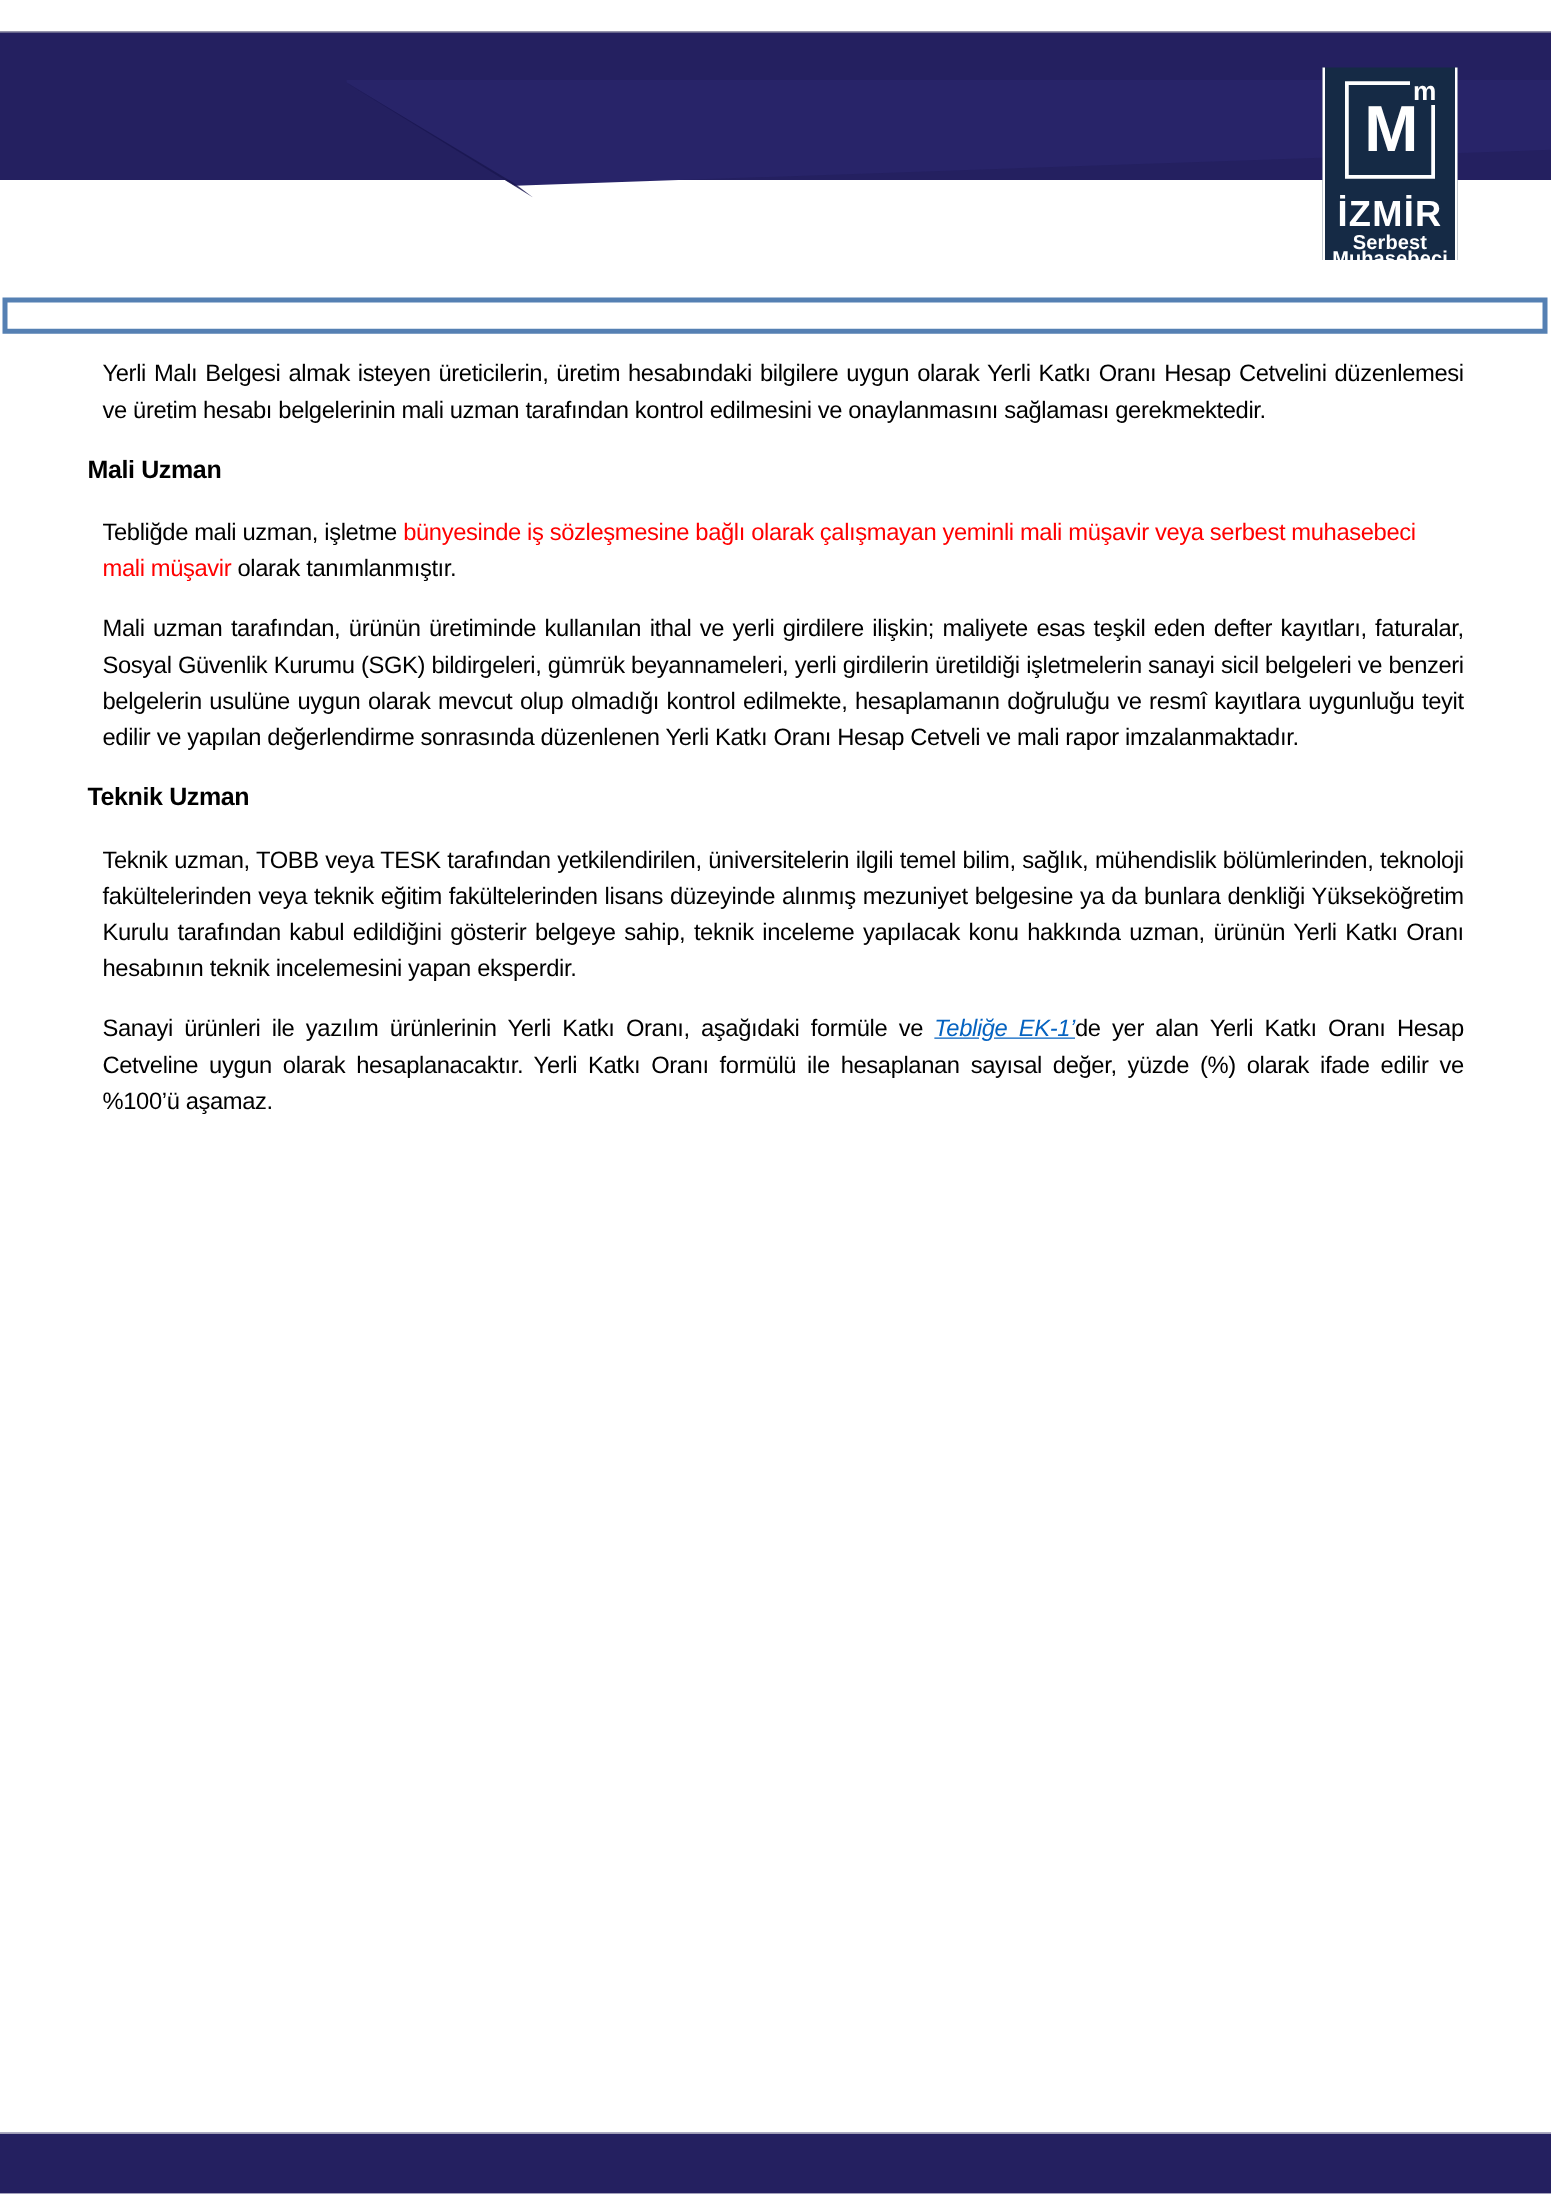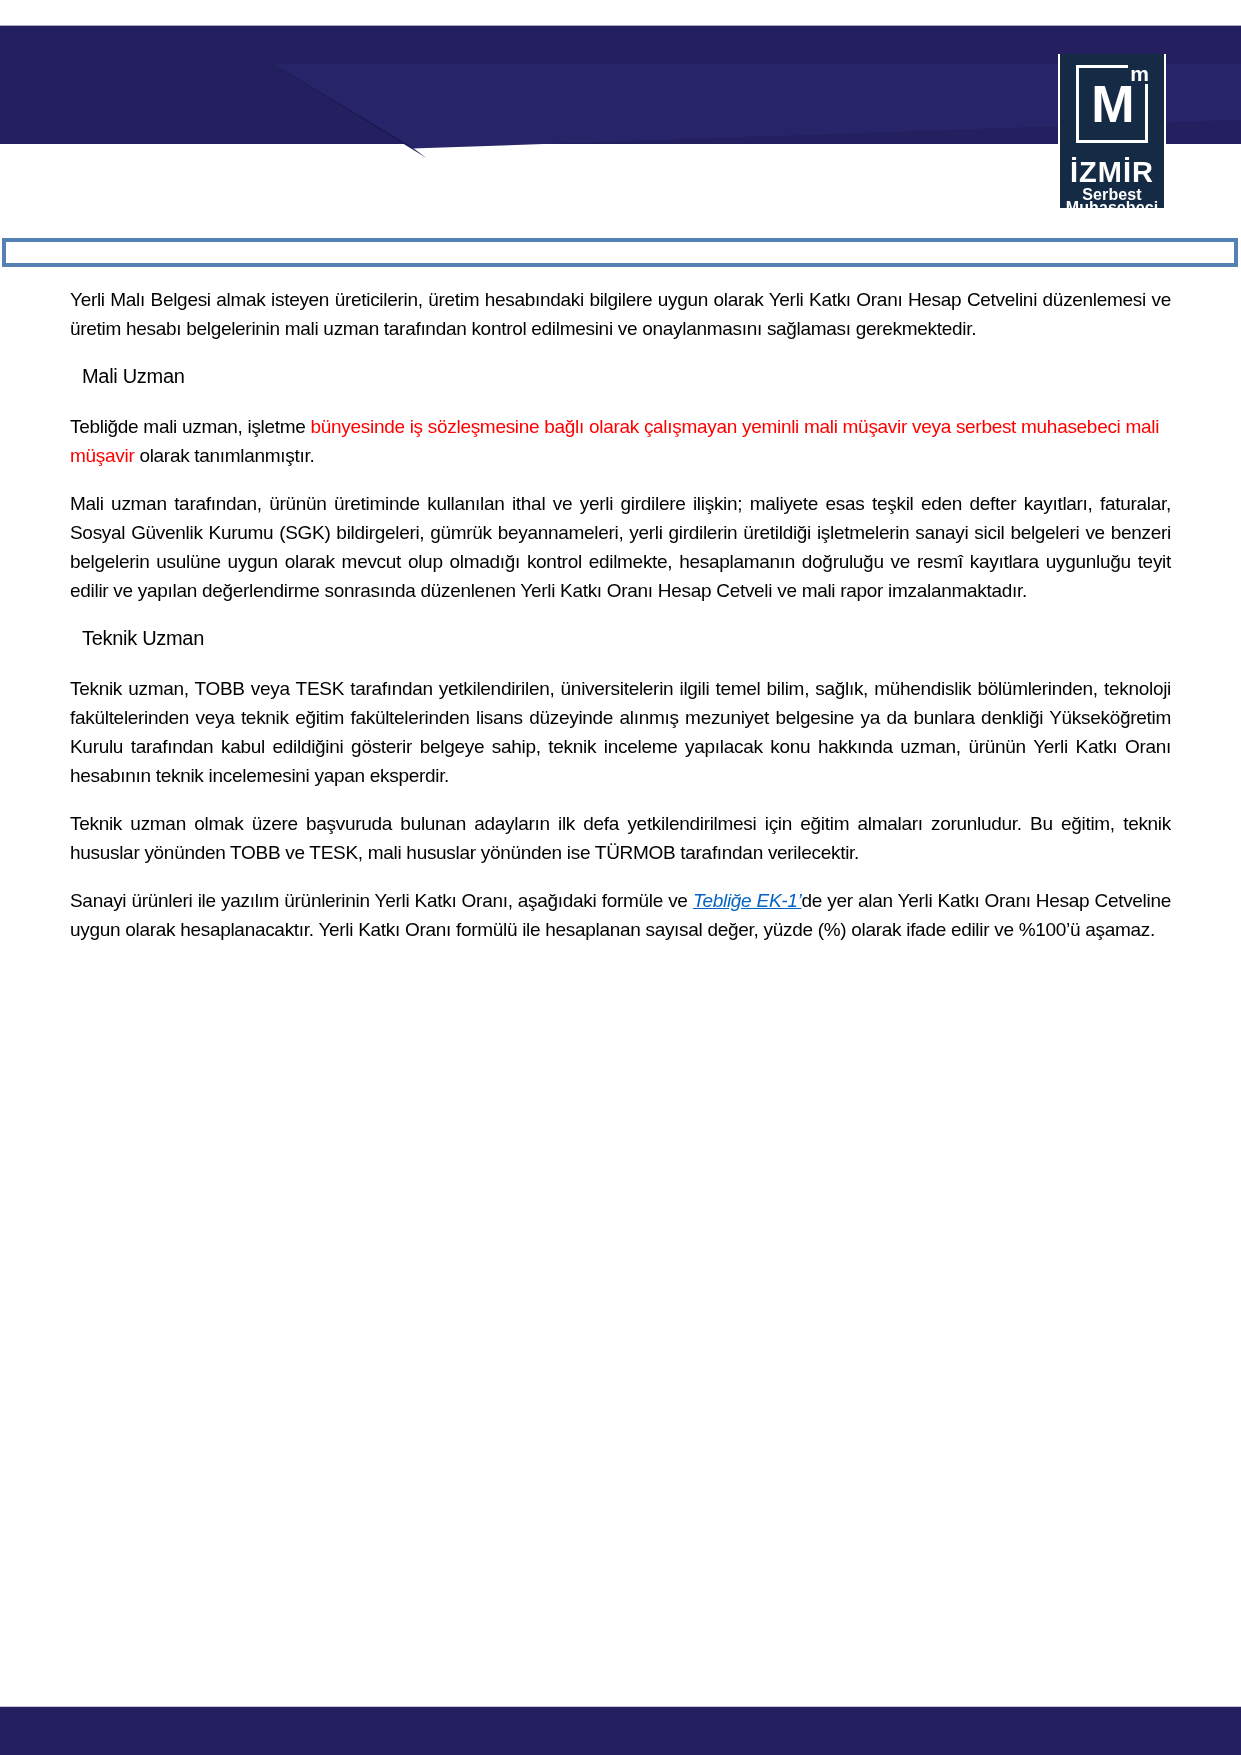--- a/index.html
+++ b/index.html
@@ -97,27 +97,27 @@
   
   .content {
     position: absolute;
     left: 70px; top: 285px;
     width: 1101px;
     color: #000000;
     font-size: 19px;
     line-height: 29px;
     letter-spacing: -0.3px;
   }
-  .content p { margin: 0 0 19px 0; }
+  .content p { margin: 0 0 19px 12px; }
   .content p.just { text-align: justify; }
   .heading {
     font-size: 20px;
-    font-weight: normal;
+    font-weight: bold;
     line-height: 29px;
-    margin: 4px 0 21px 12px;
+    margin: 4px 0 21px 0;
   }
   .red-text { color: #ff0000; }
   .doc-link {
     color: #0563c1;
     text-decoration: underline;
     cursor: pointer;
     font-style: italic;
   }
 
   
@@ -159,21 +159,20 @@
     <div class="heading">Mali Uzman</div>
 
     <p><span>Tebliğde mali uzman, işletme </span><span class="red-text">bünyesinde iş sözleşmesine bağlı olarak çalışmayan yeminli mali müşavir veya serbest muhasebeci mali müşavir</span><span> olarak tanımlanmıştır.</span></p>
 
     <p class="just">Mali uzman tarafından, ürünün üretiminde kullanılan ithal ve yerli girdilere ilişkin; maliyete esas teşkil eden defter kayıtları, faturalar, Sosyal Güvenlik Kurumu (SGK) bildirgeleri, gümrük beyannameleri, yerli girdilerin üretildiği işletmelerin sanayi sicil belgeleri ve benzeri belgelerin usulüne uygun olarak mevcut olup olmadığı kontrol edilmekte, hesaplamanın doğruluğu ve resmî kayıtlara uygunluğu teyit edilir ve yapılan değerlendirme sonrasında düzenlenen Yerli Katkı Oranı Hesap Cetveli ve mali rapor imzalanmaktadır.</p>
 
     <div class="heading">Teknik Uzman</div>
 
     <p class="just">Teknik uzman, TOBB veya TESK tarafından yetkilendirilen, üniversitelerin ilgili temel bilim, sağlık, mühendislik bölümlerinden, teknoloji fakültelerinden veya teknik eğitim fakültelerinden lisans düzeyinde alınmış mezuniyet belgesine ya da bunlara denkliği Yükseköğretim Kurulu tarafından kabul edildiğini gösterir belgeye sahip, teknik inceleme yapılacak konu hakkında uzman, ürünün Yerli Katkı Oranı hesabının teknik incelemesini yapan eksperdir.</p>
 
-    <p class="just">Teknik uzman olmak üzere başvuruda bulunan adayların ilk defa yetkilendirilmesi için eğitim almaları zorunludur. Bu eğitim, teknik hususlar yönünden TOBB ve TESK, mali hususlar yönünden ise TÜRMOB tarafından verilecektir.</p>
 
 
     <p class="just"><span>Sanayi ürünleri ile yazılım ürünlerinin Yerli Katkı Oranı, aşağıdaki formüle ve </span><a class="doc-link">Tebliğe EK-1’</a><span>de yer alan Yerli Katkı Oranı Hesap Cetveline uygun olarak hesaplanacaktır. Yerli Katkı Oranı formülü ile hesaplanan sayısal değer, yüzde (%) olarak ifade edilir ve %100’ü aşamaz.</span></p>
 
   </div>
 
   <div class="footer-band"></div>
 
 </div>
 

